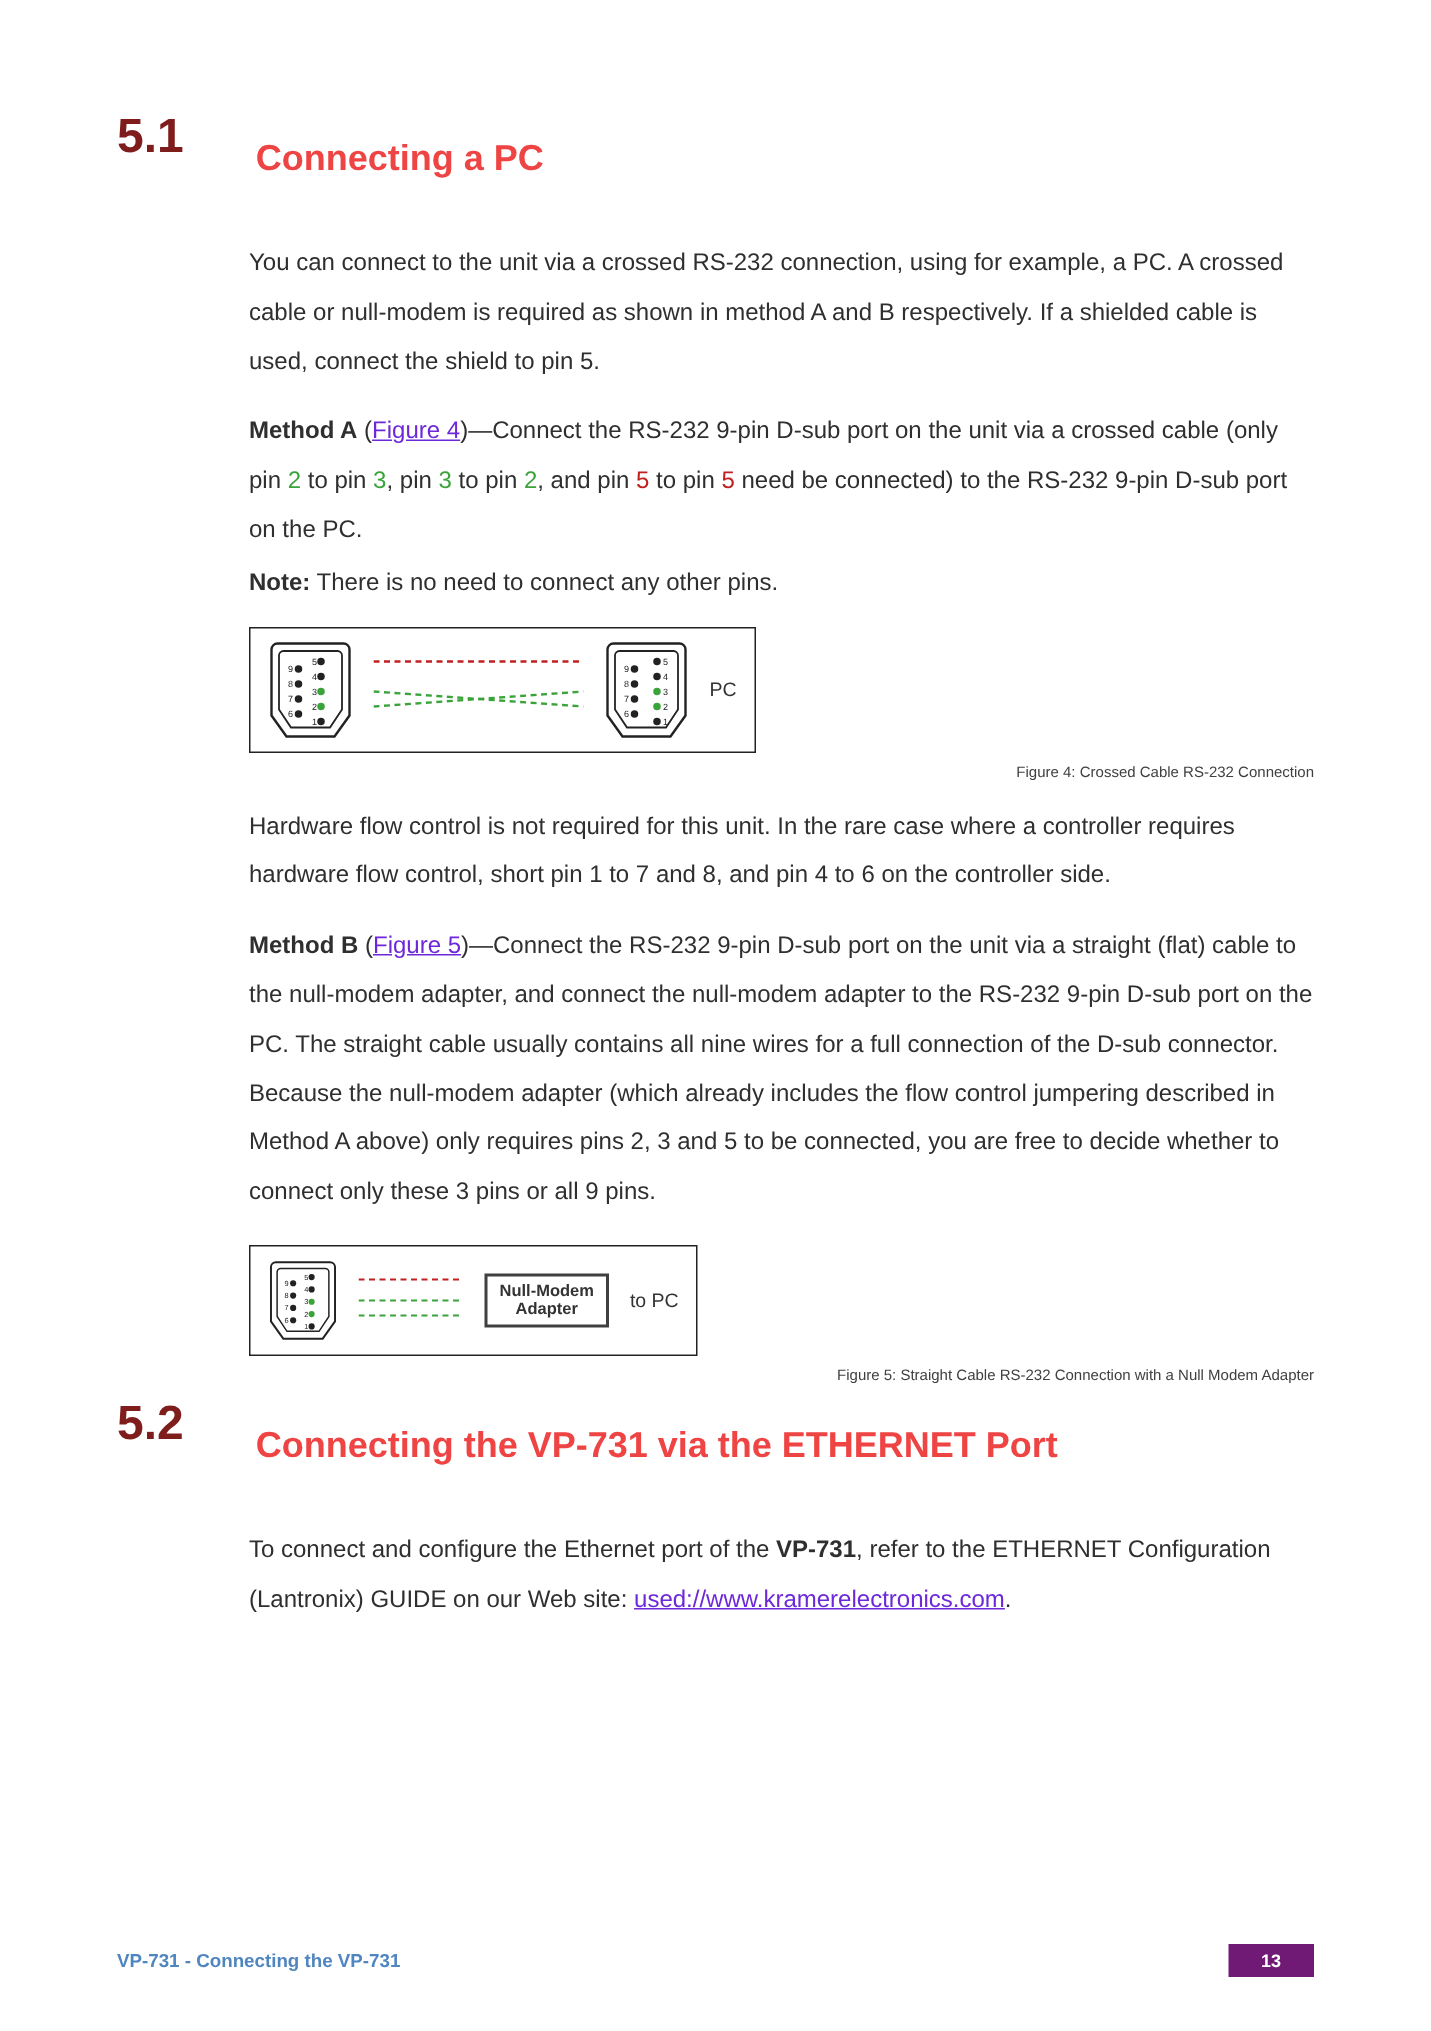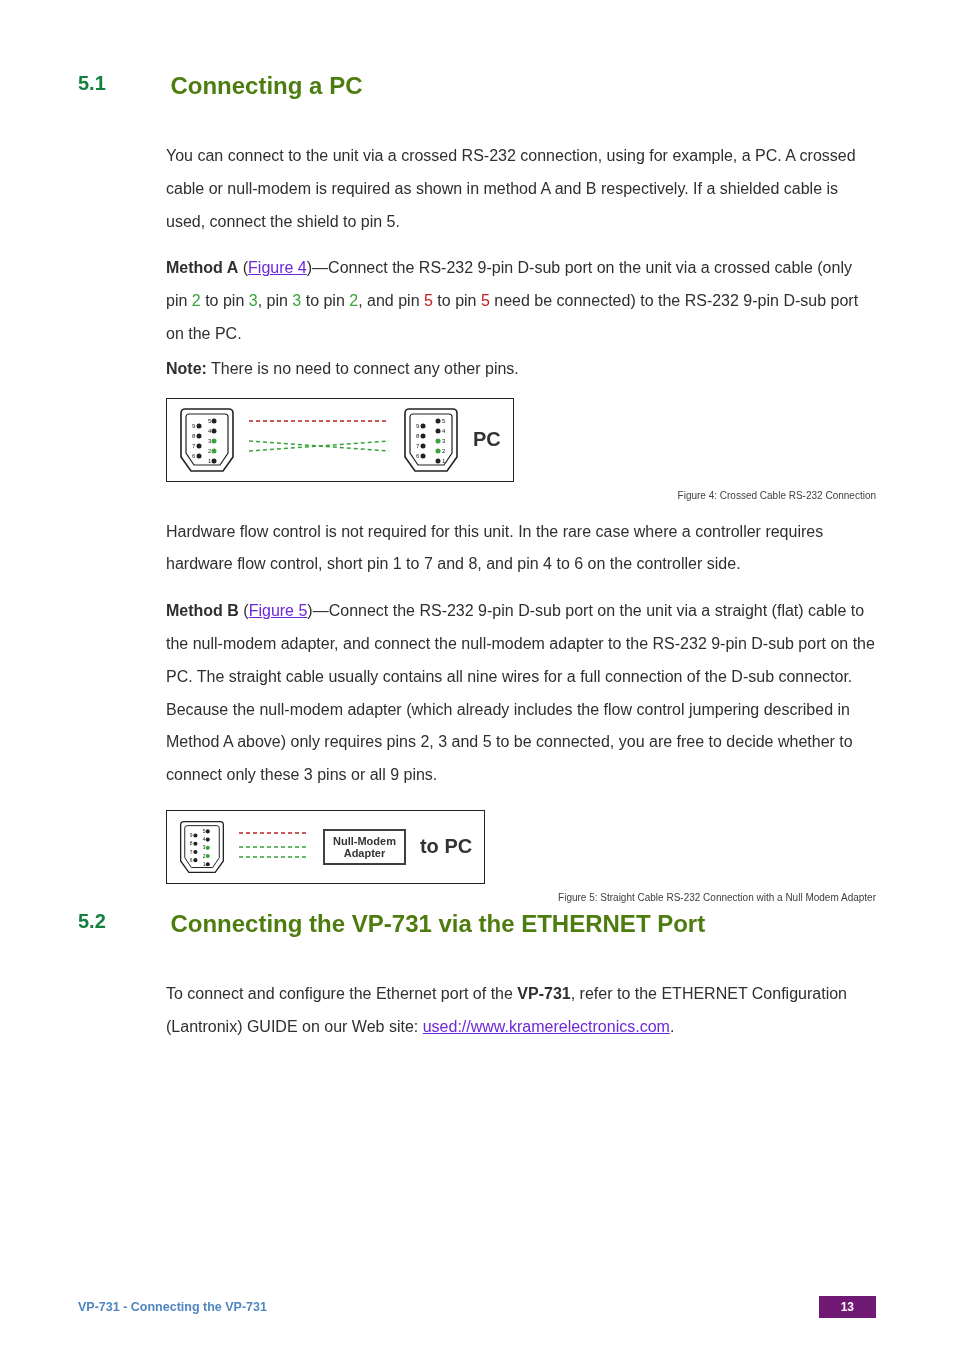--- a/index.html
+++ b/index.html
@@ -1,30 +1,30 @@
 <!DOCTYPE html>
 <html><head>
 <meta charset="utf-8">
 <style>
 * { margin: 0; padding: 0; box-sizing: border-box; }
 body { width: 954px; height: 1354px; background: #fff; font-family: Arial, Helvetica, sans-serif; color: #333; position: relative; padding: 70px 78px 0 78px; }
-.sec-num { color: #15803d; font-weight: bold; font-size: 20px; display: inline-block; width: 88px; vertical-align: top; }
-.sec-title { color: #4d7c0f; font-weight: bold; font-size: 24px; display: inline-block; }
+.sec-num { color: #7f1d1d; font-weight: bold; font-size: 32px; display: inline-block; width: 88px; vertical-align: top; }
+.sec-title { color: #ef4444; font-weight: bold; font-size: 24px; display: inline-block; margin-top: 20px; }
 .body-block { margin-left: 88px; }
 p { font-size: 16px; line-height: 2.05; color: #2f2f2f; }
 .para { margin-top: 14px; }
 .para.first { margin-top: 40px; }
 a.link { color: #6d28d9; text-decoration: underline; }
 .bold { font-weight: bold; }
 .g { color: #3aa33a; }
 .r { color: #c02020; }
 .caption { font-size: 10px; color: #404040; margin-top: 7px; margin-bottom: 0; line-height: 1.3; text-align: right; }
 .fig-box { border: 1.5px solid #222; display: inline-block; padding: 8px 12px; margin-top: 12px; }
 .fig-row { display: flex; align-items: center; gap: 14px; }
-.fig-label { font-weight: bold; font-size: 20px; }
+.fig-label { font-weight: normal; font-size: 13px; }
 .nm-box { border: 2px solid #404040; font-size: 11px; font-weight: bold; text-align: center; padding: 4px 8px; line-height: 1.1; }
 .footer { position: absolute; left: 78px; right: 78px; bottom: 36px; display: flex; justify-content: space-between; align-items: center; }
 .footer-left { color: #4f86c0; font-size: 12.5px; font-weight: bold; }
 .footer-badge { background: #701a75; color: #fff; font-size: 12px; font-weight: bold; padding: 4px 22px; }
 .sec-head { padding-top: 2px; }
 .sec-head.sec2 { padding-top: 6px; }
 svg.conn { display: block; }
 </style>
 </head>
 <body>

